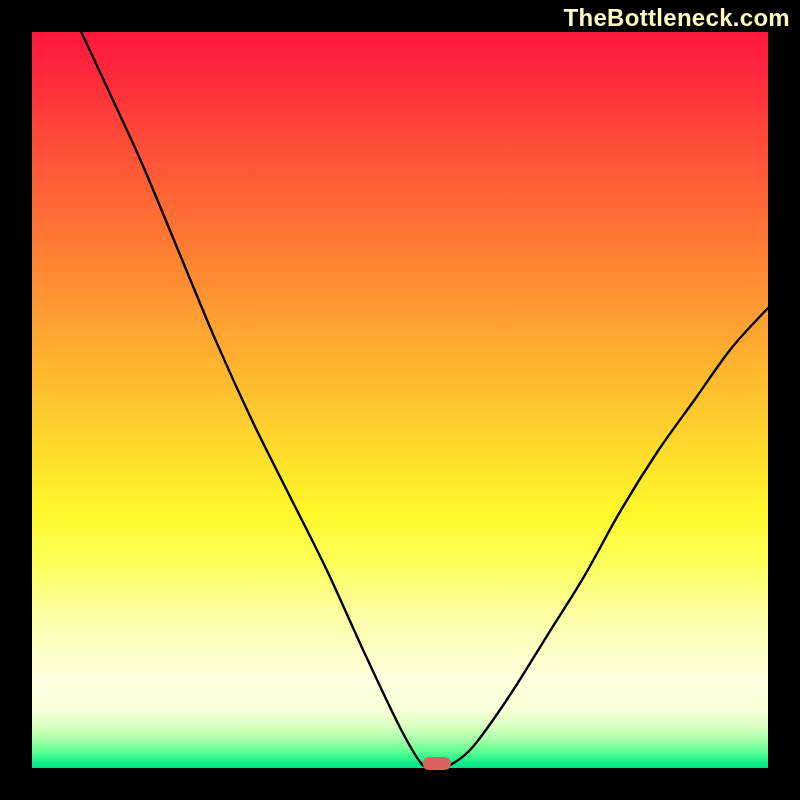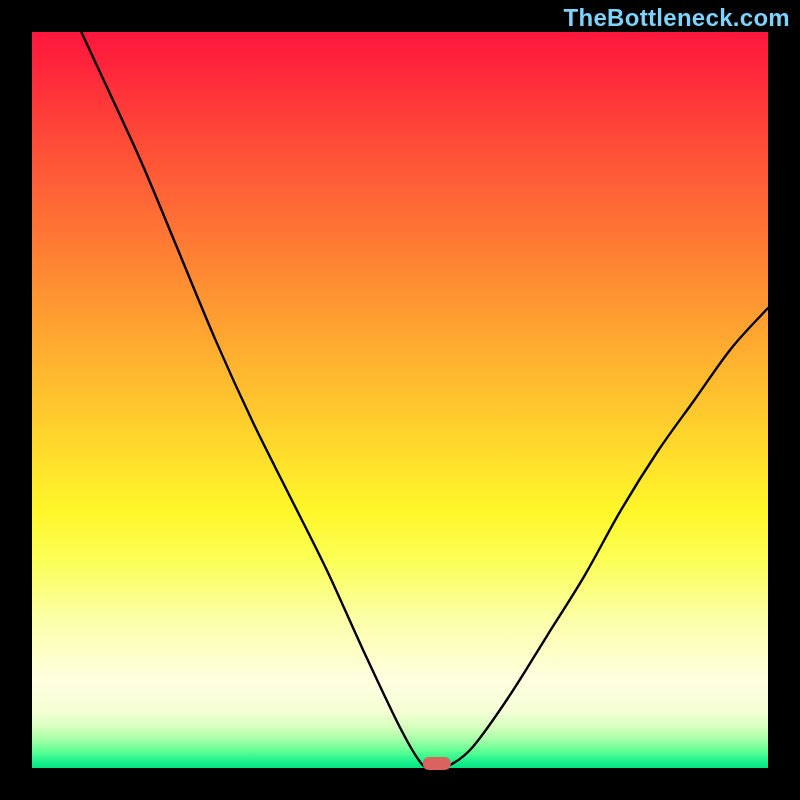--- a/index.html
+++ b/index.html
@@ -14,21 +14,21 @@
   .frame {
     position: relative;
     width: 800px;
     height: 800px;
     background: #000;
   }
   .watermark {
     position: absolute;
     top: 4px;
     right: 10px;
-    color: #7dd3fc;
+    color: #fef9c3;
     font-size: 24px;
     font-weight: 600;
     letter-spacing: 0.3px;
   }
   svg {
     position: absolute;
     top: 0;
     left: 0;
   }
 </style>

